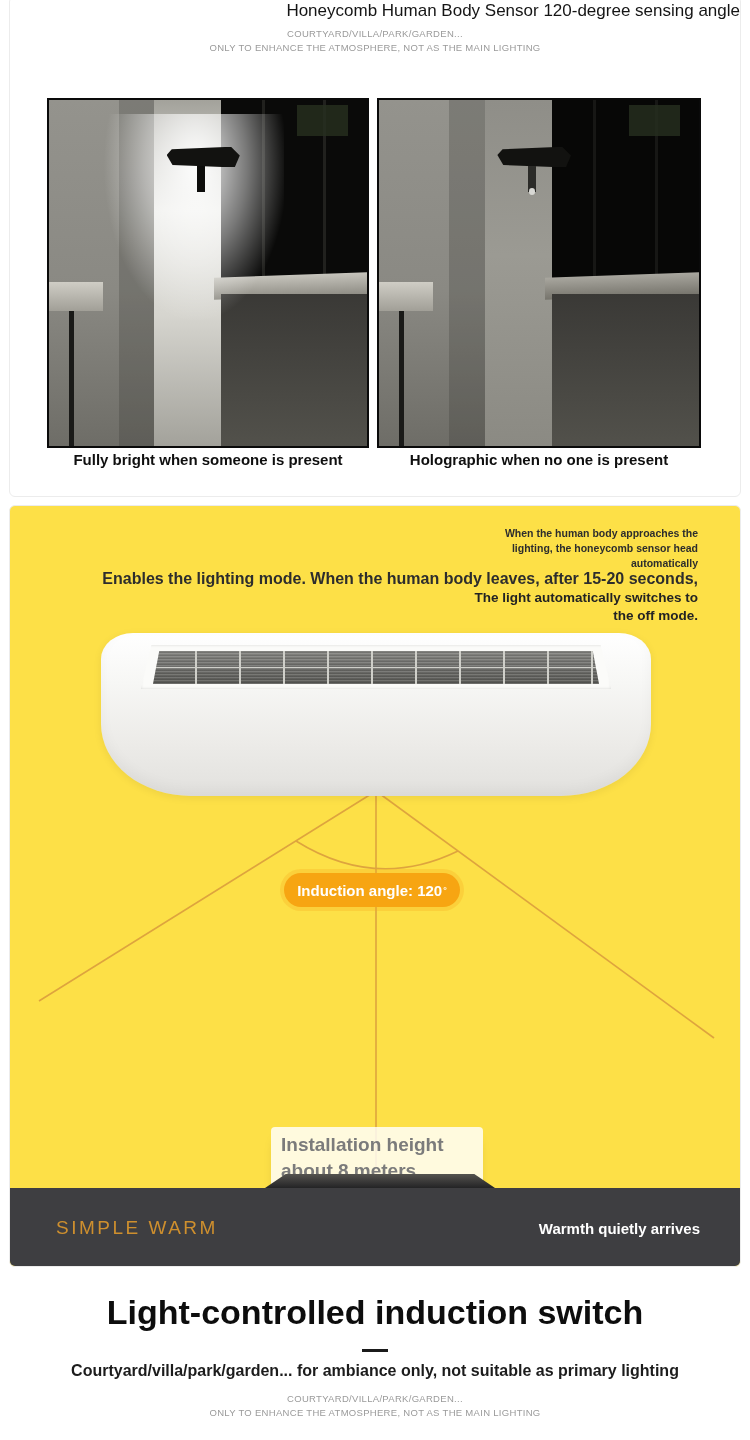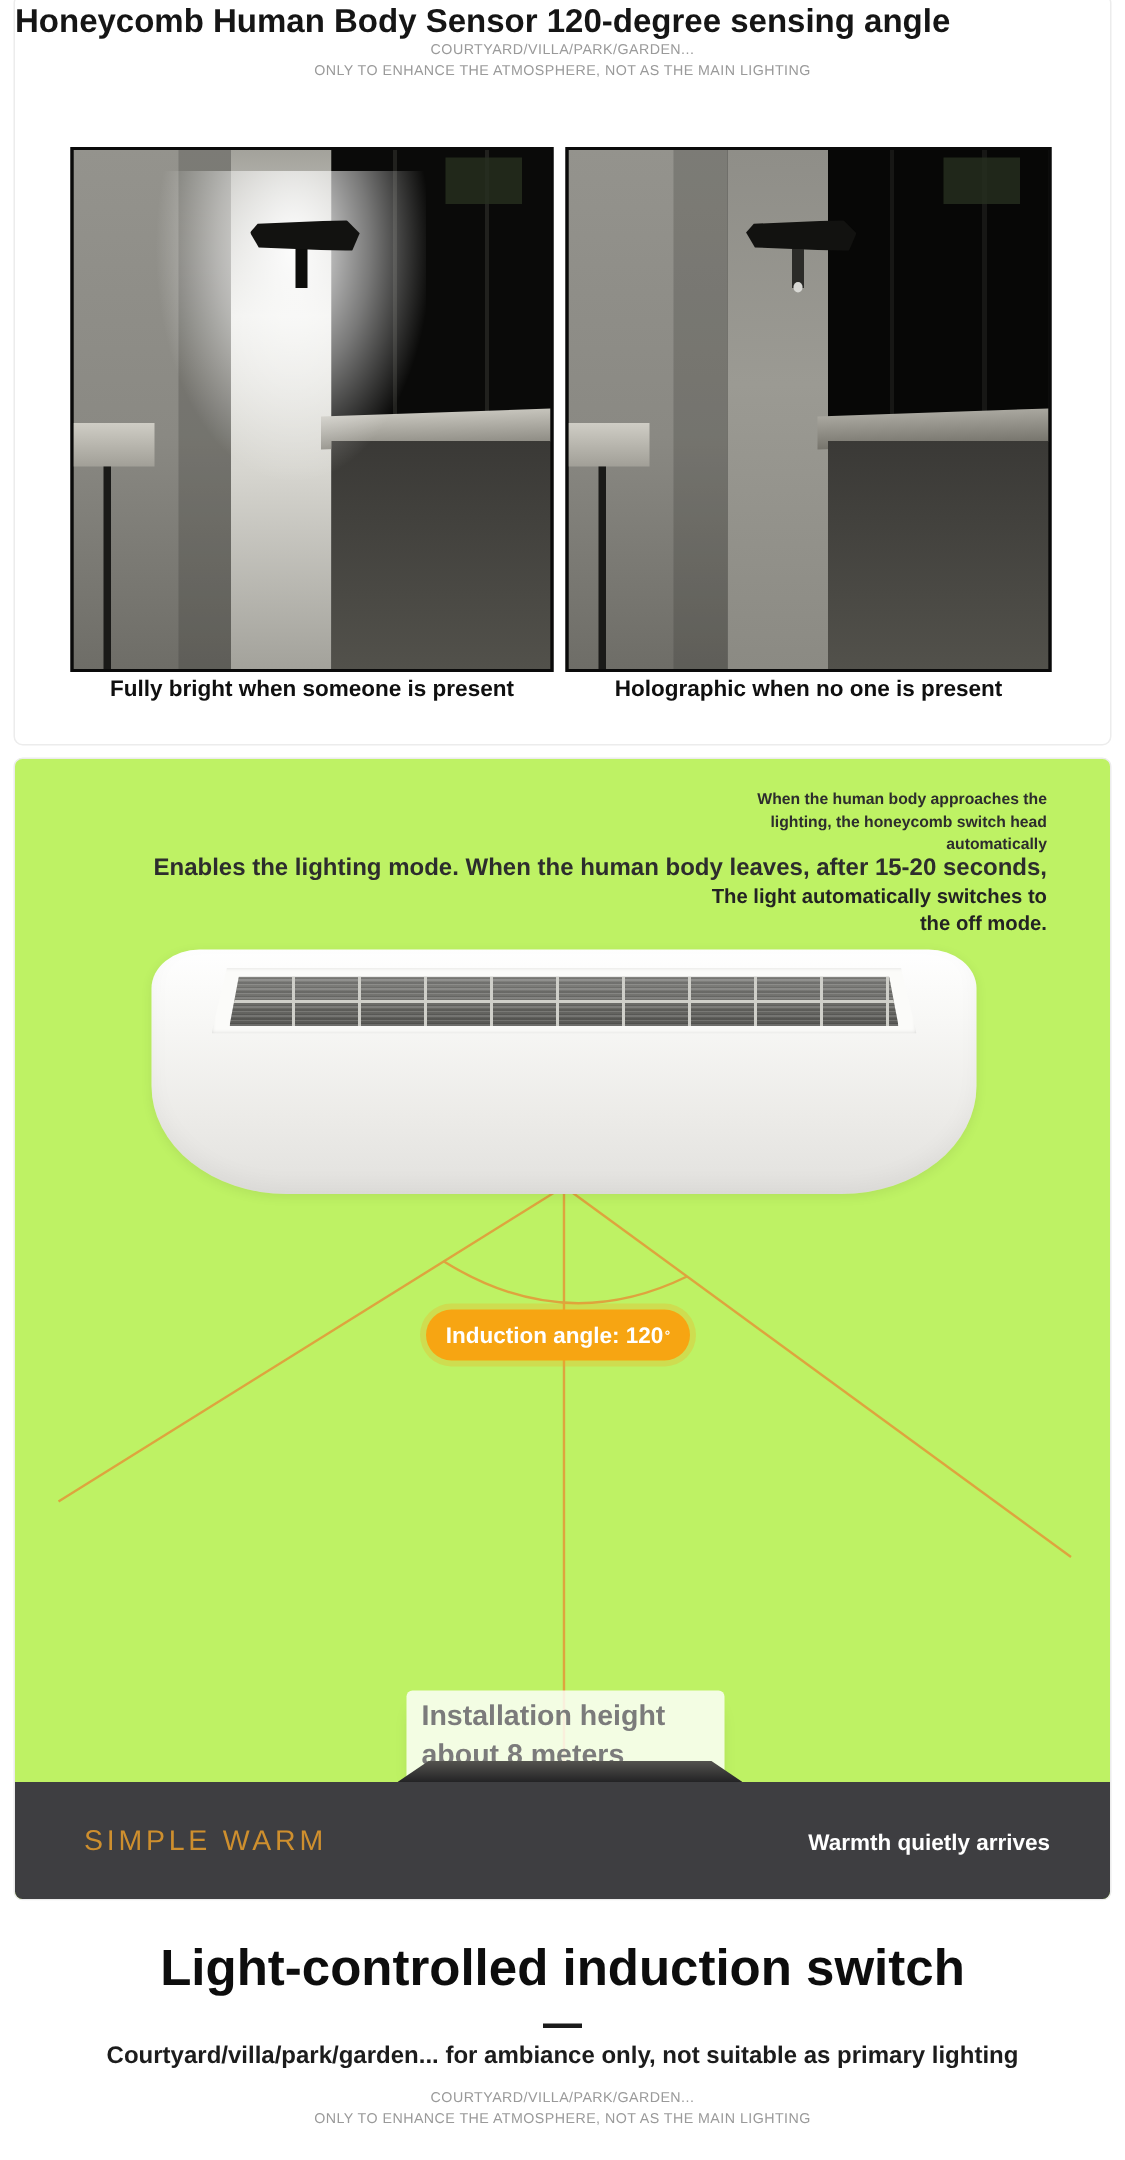--- a/index.html
+++ b/index.html
@@ -3,22 +3,22 @@
 <meta charset="utf-8">
 <style>
   html,body{margin:0;padding:0;}
   body{background:#fff;}
   .page{position:relative;width:750px;height:1440px;background:#fff;overflow:hidden;
         font-family:"Liberation Sans",sans-serif;color:#111;}
   .card{position:absolute;left:9px;width:732px;background:#fff;border:1px solid #ececec;
         border-radius:6px;box-sizing:border-box;}
   
   .card1{top:-4px;height:501px;}
-  .h-title{position:absolute;top:4px;left:0;width:100%;text-align:left;
-           font-size:22px;font-weight:bold;color:#151515;}
+  .h-title{position:absolute;top:4px;left:0;width:100%;text-align:right;
+           font-size:17px;font-weight:normal;color:#151515;}
   .h-tag{position:absolute;left:0;width:100%;text-align:center;font-size:9.5px;
          color:#9a9a9a;letter-spacing:.3px;}
   .h-tag1{top:31px;} .h-tag2{top:45px;}
   .photo{position:absolute;top:101px;height:350px;background:#141412;border:2px solid #0a0a0a;
          box-sizing:border-box;overflow:hidden;}
   .photoL{left:37px;width:322px;}
   .photoR{left:367px;width:324px;}
   .ph>div{position:absolute;}
   .ph-wall{left:0;top:0;width:33%;height:100%;
            background:linear-gradient(180deg,#94938d 0%,#8a8983 55%,#6e6d67 100%);}
@@ -43,21 +43,21 @@
               background:linear-gradient(180deg,#cfcdc5,#a19f97);}
   .ph-post-l{left:6.3%;top:61%;width:1.6%;height:39%;background:#1a1a18;}
   .ph-lamp{left:37%;top:13.5%;width:23%;height:6%;background:#121210;
            clip-path:polygon(0 40%,7% 12%,88% 0,100% 42%,93% 100%,8% 88%);}
   .ph-stem{left:46.5%;top:19%;width:2.6%;height:7.5%;background:#0d0d0b;}
   .unlit .ph-stem{background:#2b2b28;}
   .ph-stem-dot{left:46.8%;top:25.5%;width:2%;height:2%;background:#d8d8d4;border-radius:50%;}
   .caption{position:absolute;top:454px;text-align:center;font-size:15px;font-weight:bold;color:#0f0f0f;}
   .captionL{left:37px;width:322px;} .captionR{left:367px;width:324px;}
   
-  .card2{top:505px;height:762px;background:#bef264;overflow:hidden;}
+  .card2{top:505px;height:762px;background:#fde047;overflow:hidden;}
   .sense{position:absolute;top:20px;right:42px;text-align:right;color:#2d2d2d;}
   .sense-intro{font-size:10.5px;font-weight:bold;line-height:15px;}
   .sense-mid{font-size:16px;font-weight:bold;line-height:15px;margin-top:0;}
   .sense-end{font-size:13.5px;font-weight:bold;line-height:18px;margin-top:3px;color:#232323;}
   .cone{position:absolute;left:0;top:283px;}
   .lamp{position:absolute;left:91px;top:127px;width:550px;height:163px;}
   .lamp-body{position:absolute;left:0;top:0;width:100%;height:100%;
      background:linear-gradient(180deg,#ffffff 0%,#f7f7f5 30%,#ecebe8 68%,#e2e1de 100%);
      border-radius:32px 32px 90px 90px / 26px 26px 72px 72px;
      box-shadow:0 2px 8px rgba(0,0,0,.07), inset 0 -6px 14px rgba(0,0,0,.04);}
@@ -141,21 +141,21 @@
     </div>
 
     <div class="caption captionR">Holographic when no one is present</div>
     <div class="caption captionL">Fully bright when someone is present</div>
   </section>
 
   <section class="card card2">
     <div class="sense">
       <div class="sense-intro">
         <div>When the human body approaches the</div>
-        <div>lighting, the honeycomb switch head</div>
+        <div>lighting, the honeycomb sensor head</div>
         <div>automatically</div>
       </div>
       <div class="sense-mid">Enables the lighting mode. When the human body leaves, after 15-20 seconds,</div>
       <div class="sense-end">
         <div>The light automatically switches to</div>
         <div>the off mode.</div>
       </div>
     </div>
 
     <svg class="cone" width="732" height="400" viewBox="0 0 732 400">

